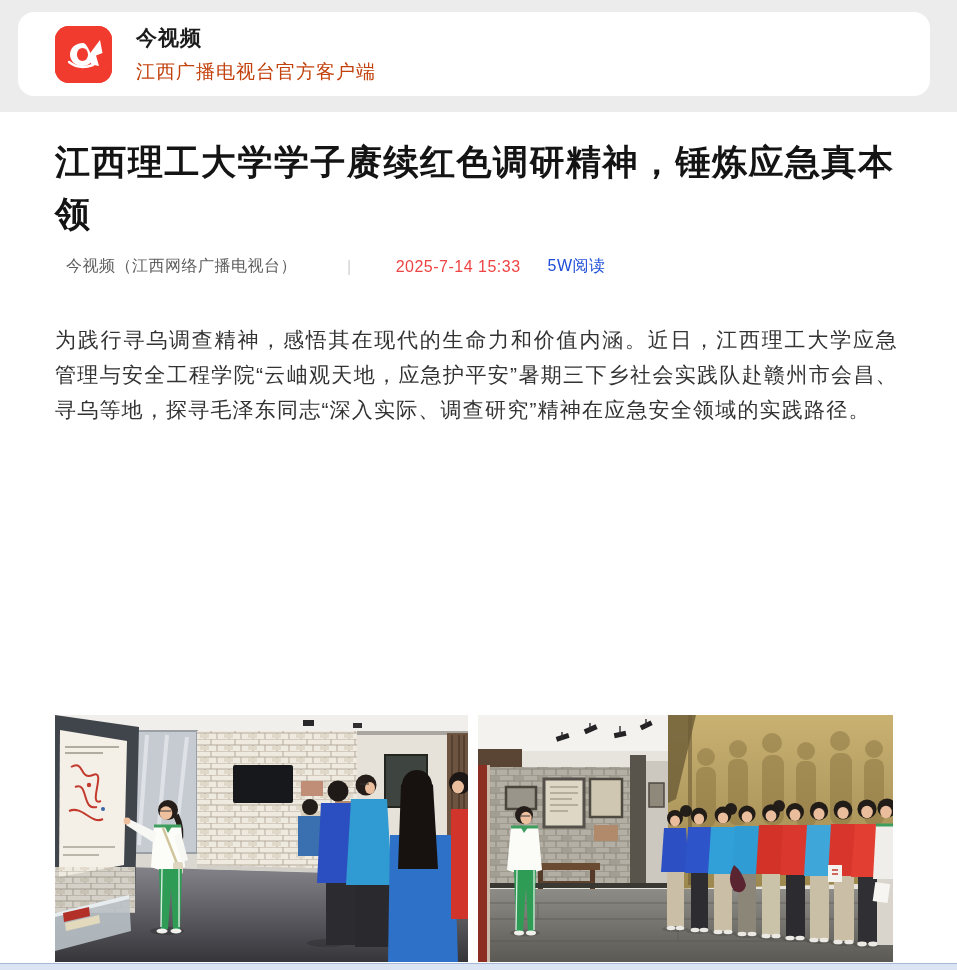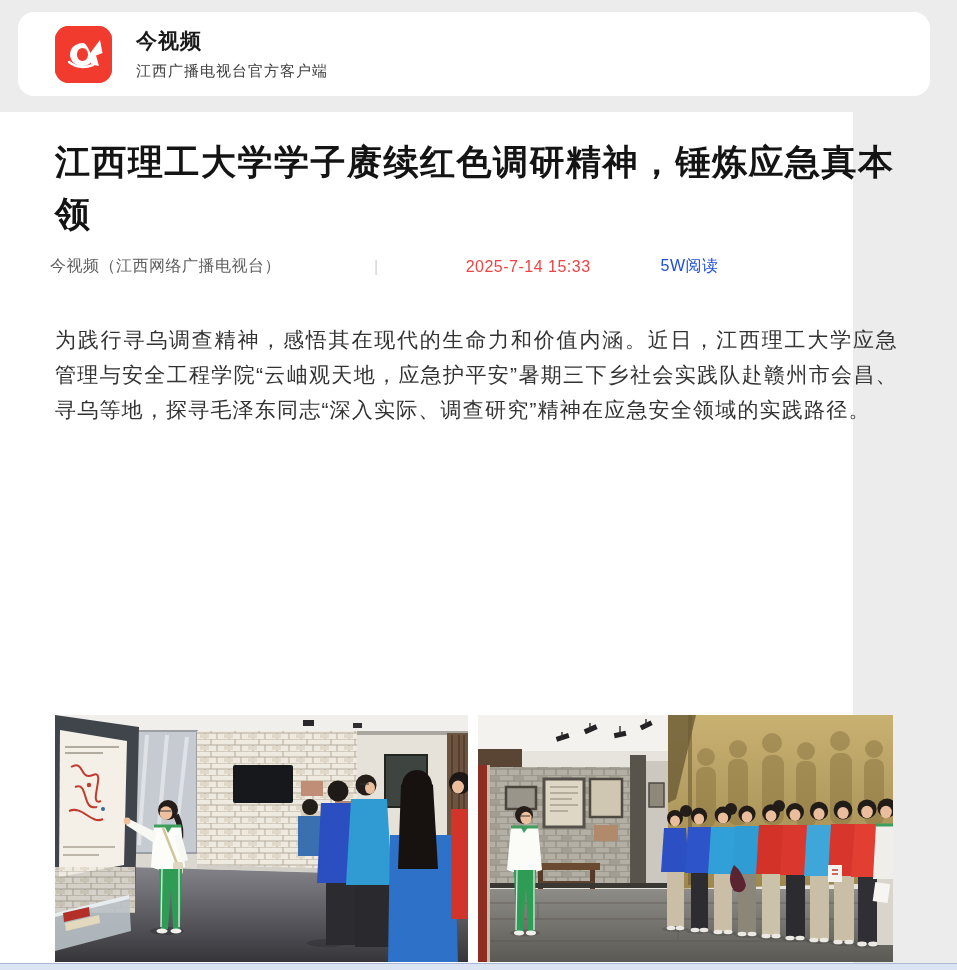--- a/index.html
+++ b/index.html
@@ -15,33 +15,33 @@
     background:#ffffff;border-radius:16px;
     display:flex;align-items:center;
   }
   .logo-tile{
     width:57px;height:57px;border-radius:14px;margin-left:37px;flex:0 0 auto;
     display:flex;align-items:center;justify-content:center;
   }
   .logo-tile svg{width:57px;height:57px;display:block;}
   .header-text{margin-left:24px;display:flex;flex-direction:column;gap:7px;}
   .app-name{font-size:21px;font-weight:700;color:#1b1b1b;letter-spacing:1px;}
-  .app-subtitle{font-size:15px;color:#404040;letter-spacing:1px;}
+  .app-subtitle{font-size:19px;color:#c2410c;letter-spacing:1px;}
   
   .main{
-    position:absolute;left:0;top:112px;width:853px;height:858px;background:#ffffff;
+    position:absolute;left:0;top:112px;width:957px;height:858px;background:#ffffff;
   }
   .article-title{
     position:absolute;left:55px;top:24px;width:843px;
     font-size:35px;line-height:52px;font-weight:700;color:#141414;
     letter-spacing:1.5px;margin:0;
   }
   .byline{
-    position:absolute;left:50px;top:144px;width:843px;
-    font-size:16px;color:#999;display:flex;align-items:center;letter-spacing:0.5px;gap:43px;
+    position:absolute;left:66px;top:144px;width:843px;
+    font-size:16px;color:#999;display:flex;align-items:center;letter-spacing:0.5px;
   }
   .byline .source{color:#5f5f5f;margin-right:50px;}
   .byline .sep{color:#d2d2d2;margin-right:44px;}
   .byline .datetime{color:#ef4444;margin-right:27px;}
   .byline .reads{color:#1d4ed8;}
   .para{
     position:absolute;left:55px;width:843px;margin:0;
     font-size:21px;line-height:35px;color:#333;letter-spacing:1.2px;
     text-align:justify;
   }

